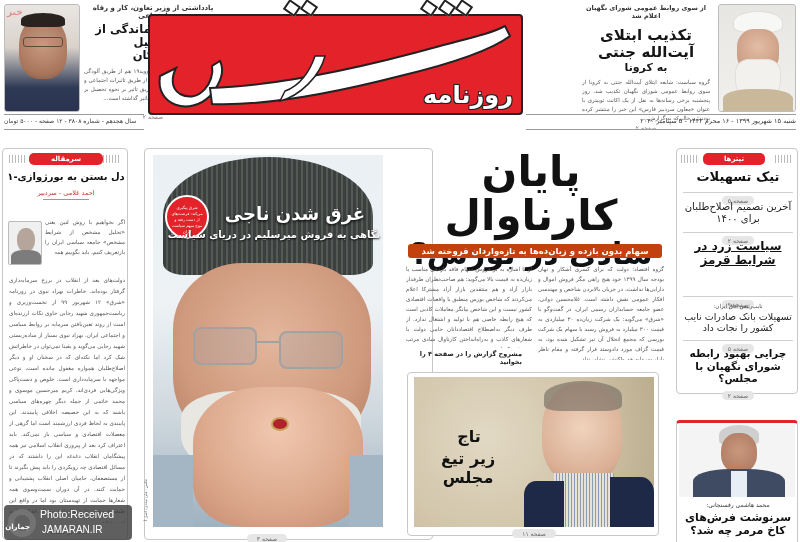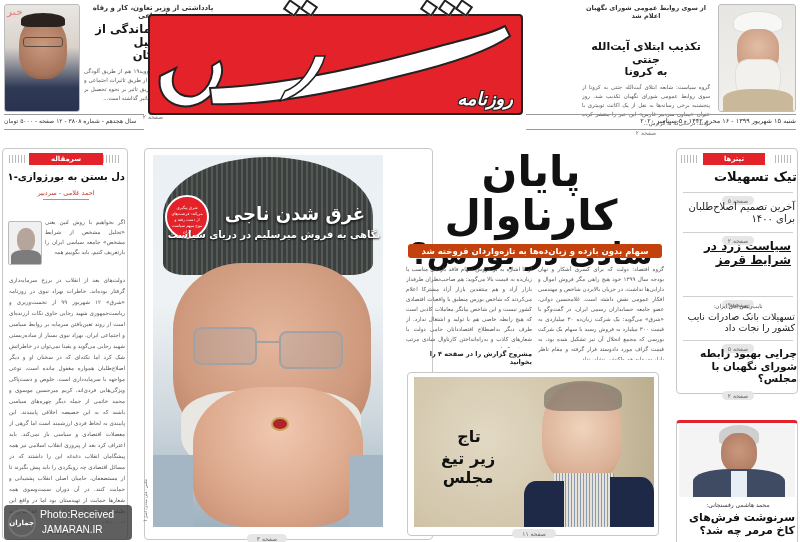--- a/index.html
+++ b/index.html
@@ -18,24 +18,24 @@
   .body-text { font-size: 6.5px; line-height: 11px; color: #555; text-align: justify; }
   .page-ref { font-size: 6px; color: #777; }
   .page-pill { display: inline-block; background: #e6e6e6; border-radius: 6px; padding: 0 10px; font-size: 6px; color: #666; line-height: 9px; }
 
   .logo-box { position: absolute; left: 148px; top: 14px; width: 375px; height: 101px; background: #e3222a; border: 2px solid #222; border-radius: 4px; overflow: hidden; }
 
   .meta-line { font-size: 7px; color: #333; }
 
   
   .col-box { position: absolute; border: 1px solid #c8c8c8; border-radius: 4px; background: #fff; }
-  .red-pill { position: absolute; background: #e3222a; color: #fff; font-size: 7px; font-weight: bold; border-radius: 0; text-align: center; line-height: 12px; }
+  .red-pill { position: absolute; background: #e3222a; color: #fff; font-size: 7px; font-weight: bold; border-radius: 5px; text-align: center; line-height: 12px; }
   .hatch { position: absolute; height: 8px; width: 18px; background: repeating-linear-gradient(90deg,#bbb 0 1px,transparent 1px 3px); }
 
-  .side-head { font-weight: bold; color: #111; text-align: right; line-height: 1.2; }
+  .side-head { font-weight: bold; color: #111; text-align: center; line-height: 1.2; }
   .sep { position: absolute; height: 1px; background: #cfcfcf; }
 
   .main-title { font-weight: 900; color: #111; text-align: center; line-height: 1.05; font-size: 46px; letter-spacing: -1px; }
   .red-bar { position: absolute; background: #c2410c; color: #fff; font-weight: bold; font-size: 8.5px; text-align: center; line-height: 14px; border-radius: 3px; }
 
   .watermark { position: absolute; left: 4px; top: 505px; width: 128px; height: 35px; background: rgba(60,60,60,0.82); border-radius: 4px; color: #fff; }
 </style>
 </head>
 <body>
 
@@ -53,32 +53,32 @@
   <div class="body-text" style="font-size:5.5px;line-height:9px;margin-top:4px;height:44px;overflow:hidden;">گروه سیاست: بیماری دنیاگیر کووید۱۹ هم از طریق آلودگی ناشی از ابتلا به خود ویروس، هم از طریق تاثیرات اجتماعی و اقتصادی بر خانوارها و هم از طریق تاثیر بر نحوه تحصیل بر زندگی کودکان در سراسر جهان تاثیر گذاشته است...</div>
   <div class="page-ref center" style="margin-top:2px;">صفحه ۲</div>
 </div>
 
 <div class="logo-box">
   <svg width="375" height="101" viewBox="0 0 375 101" style="position:absolute;left:0;top:0;">
     <path d="M10 60 C 5 90, 40 100, 60 80 C 70 68, 75 55, 70 45 L 62 50 C 65 65, 50 88, 30 78 C 20 72, 22 60, 26 52 Z" fill="#fff" stroke="#222" stroke-width="2"></path>
     <path d="M60 72 C 120 70, 200 55, 290 30 C 320 22, 340 18, 355 10 L 360 20 C 340 35, 300 48, 250 60 C 180 78, 110 90, 62 88 Z" fill="#fff" stroke="#222" stroke-width="2"></path>
     <path d="M175 40 C 170 60, 150 80, 130 85 L 135 75 C 150 70, 160 55, 165 40 Z" fill="#fff" stroke="#222" stroke-width="1.5"></path>
   </svg>
-  <div class="abs" style="right:8px;bottom:4px;color:#fff;font-size:18px;font-weight:bold;font-style:italic;text-shadow:1px 1px 0 #222,-1px -1px 0 #222,1px -1px 0 #222,-1px 1px 0 #222;">روزنامه</div>
+  <div class="abs" style="right:8px;bottom:4px;color:#fff;font-size:24px;font-weight:bold;text-shadow:1px 1px 0 #222,-1px -1px 0 #222,1px -1px 0 #222,-1px 1px 0 #222;">روزنامه</div>
 </div>
 
 <div class="abs" style="left:285px;top:2px;width:14px;height:12px;background:#fff;border:2px solid #222;transform:rotate(35deg);"></div>
 <div class="abs" style="left:302px;top:2px;width:14px;height:12px;background:#fff;border:2px solid #222;transform:rotate(35deg);"></div>
 <div class="abs" style="left:422px;top:2px;width:14px;height:12px;background:#fff;border:2px solid #222;transform:rotate(35deg);"></div>
 <div class="abs" style="left:440px;top:2px;width:14px;height:12px;background:#fff;border:2px solid #222;transform:rotate(35deg);"></div>
 <div class="abs" style="left:457px;top:2px;width:14px;height:12px;background:#fff;border:2px solid #222;transform:rotate(35deg);"></div>
 
 <div class="abs rtl" style="left:582px;top:4px;width:128px;height:108px;">
   <div class="kicker center" style="font-size:6.5px;">از سوی روابط عمومی شورای نگهبان اعلام شد</div>
-  <div class="head-title center" style="font-size:11px;margin-top:21px;">تکذیب ابتلای آیت‌الله جنتی</div>
+  <div class="head-title center" style="font-size:15px;margin-top:7px;">تکذیب ابتلای آیت‌الله جنتی</div>
   <div class="head-title center" style="font-size:11px;">به کرونا</div>
   <div class="body-text" style="font-size:5.5px;line-height:9px;margin-top:4px;height:44px;overflow:hidden;">گروه سیاست: شایعه ابتلای آیت‌الله جنتی به کرونا از سوی روابط عمومی شورای نگهبان تکذیب شد. روز پنجشنبه برخی رسانه‌ها به نقل از یک اکانت توییتری با عنوان «معاون سردبیر فارس» این خبر را منتشر کرده بودند؛ درحالی‌که به گزارش...</div>
   <div class="page-ref center" style="margin-top:2px;">صفحه ۲</div>
 </div>
 
 <div class="photo-frame" style="left:718px;top:4px;width:78px;height:108px;background:linear-gradient(180deg,#e8e6e3 0%,#f2f0ec 100%);">
   <div class="abs" style="left:14px;top:6px;width:50px;height:22px;border-radius:50% 50% 30% 30%;background:#f7f7f5;border:1px solid #ddd;"></div>
   <div class="abs" style="left:18px;top:24px;width:42px;height:44px;border-radius:40%;background:radial-gradient(circle at 50% 40%,#e2bda5 0%,#c99a80 80%);"></div>
   <div class="abs" style="left:16px;top:54px;width:46px;height:44px;border-radius:30% 30% 50% 50%;background:#f3f1ee;border:1px solid #e2e0dc;"></div>
   <div class="abs" style="left:4px;top:84px;width:70px;height:24px;background:#c9b99a;border-radius:40% 40% 0 0;"></div>
@@ -103,21 +103,21 @@
   <div class="abs" style="left:5px;top:72px;width:34px;height:44px;background:#f0f0f0;border:1px solid #bbb;border-radius:2px;overflow:hidden;">
     <div class="abs" style="left:8px;top:6px;width:18px;height:24px;border-radius:45%;background:#b5a59a;"></div>
     <div class="abs" style="left:2px;top:28px;width:30px;height:16px;border-radius:40% 40% 0 0;background:#7c7c7c;"></div>
   </div>
   <div class="body-text rtl" style="position:absolute;left:42px;top:68px;width:80px;height:56px;font-size:5.6px;line-height:10px;overflow:hidden;">اگر بخواهیم با روش لنین یعنی «تحلیل مشخص از شرایط مشخص» جامعه سیاسی ایران را بازتعریف کنیم، باید بگوییم همه</div>
   <div class="body-text rtl" style="position:absolute;left:6px;top:126px;width:116px;height:248px;font-size:5.6px;line-height:11px;overflow:hidden;">دولت‌های بعد از انقلاب در برزخ سرمایه‌داری گرفتار بوده‌اند. خاطرات بهزاد نبوی در روزنامه «شرق» ۱۲ شهریور ۹۹ از نخست‌وزیری و ریاست‌جمهوری شهید رجایی حاوی نکات ارزنده‌ای است از روند تعین‌یافتن سرمایه بر روابط سیاسی و اجتماعی ایران. بهزاد نبوی بسیار از ساده‌زیستی شهید رجایی می‌گوید و یقینا نمی‌توان در خاطراتش شک کرد اما نکته‌ای که در سخنان او و دیگر اصلاح‌طلبان همواره مغفول مانده است، نوعی مواجهه با سرمایه‌داری است. خلوص و دست‌پاکی ویژگی‌هایی فردی‌اند. کریم میرحسین موسوی و محمد خاتمی از جمله دیگر چهره‌های سیاسی باشند که به این خصیصه اخلاقی پایبندند. این پایبندی به لحاظ فردی ارزشمند است اما گرهی از معضلات اقتصادی و سیاسی باز نمی‌کند. باید اعتراف کرد بعد از پیروزی انقلاب اسلامی نیز همه پیشگامان انقلاب دغدغه این را داشتند که در مسائل اقتصادی چه رویکردی را باید پیش بگیرند تا از مستضعفان، حامیان اصلی انقلاب پشتیبانی و حمایت کنند. در آن دوران سمت‌وسوی همه شعارها حمایت از تهیدستان بود اما در واقع این طبقه خرده‌بورژوا و بورژوازی بود که انقلاب را به ثمر رساند...</div>
   <div class="page-ref center" style="position:absolute;left:0;bottom:4px;width:126px;">ادامه در صفحه ۲</div>
 </div>
 
 <div class="watermark">
-  <div class="abs" style="left:4px;top:4px;width:28px;height:28px;border:2px solid #737373;border-radius:50%;font-size:7px;line-height:24px;text-align:left;font-weight:bold;">جماران</div>
+  <div class="abs" style="left:4px;top:4px;width:28px;height:28px;border:6px solid #737373;border-radius:50%;font-size:7px;line-height:24px;text-align:left;font-weight:bold;">جماران</div>
   <div class="abs" style="left:36px;top:3px;font-size:10.5px;direction:ltr;font-family:'Liberation Sans',sans-serif;">Photo:Received</div>
   <div class="abs" style="left:38px;top:19px;font-size:10px;direction:ltr;font-family:'Liberation Sans',sans-serif;">JAMARAN.IR</div>
 </div>
 
 <div class="col-box" style="left:144px;top:148px;width:289px;height:392px;">
   <div class="abs" style="left:8px;top:6px;width:230px;height:372px;overflow:hidden;background:linear-gradient(180deg,#eaf0f4 0%,#eef2f5 40%,#cfd8de 70%,#9fb2c0 100%);">
 
     <div class="abs" style="left:10px;top:2px;width:210px;height:118px;border-radius:50% 50% 10% 10%;background:repeating-linear-gradient(90deg,#3b3f3d 0 3px,#555a57 3px 5px);"></div>
 
     <div class="abs" style="left:20px;top:108px;width:198px;height:190px;border-radius:35% 35% 40% 40%;background:radial-gradient(circle at 50% 40%,#e4b69c 0%,#cf9a7e 60%,#b27a60 100%);"></div>
@@ -147,21 +147,21 @@
 </div>
 
 <div class="abs" style="left:396px;top:146px;width:270px;height:220px;">
   <div class="main-title" style="margin-top:4px;font-size:42px;">پایان کارناوال</div>
   <div class="main-title" style="font-size:30px;">شادی در بورس؟</div>
 </div>
 <div class="red-bar" style="left:408px;top:244px;width:254px;">سهام بدون بازده و زیان‌ده‌ها به تازه‌واردان فروخته شد</div>
 
 <div class="body-text rtl" style="position:absolute;left:538px;top:264px;width:126px;height:96px;font-size:5.6px;line-height:10px;overflow:hidden;">گروه اقتصاد: دولت که برای کسری آشکار و نهان بودجه سال ۱۳۹۹ خود هیچ راهی مگر فروش اموال و دارایی‌ها نداشت، در جریان بالابردن شاخص و مهندسی افکار عمومی نقش داشته است. غلامحسین دوانی، عضو جامعه حسابداران رسمی ایران، در گفت‌وگو با «شرق» می‌گوید: یک شرکت زیان‌ده ۳۰ میلیاردی به قیمت ۳۰۰ میلیارد به فروش رسید یا سهام یک شرکت بورسی که مجمع انحلال آن نیز تشکیل شده بود، به قیمت گزاف مورد دادوستد قرار گرفته و مقام ناظر بازار سرمایه هم واکنشی نشان نداد.</div>
 <div class="body-text rtl" style="position:absolute;left:406px;top:264px;width:126px;height:84px;font-size:5.6px;line-height:10px;overflow:hidden;">او با اشاره به بر فروش سهام فاقد بازدهی مناسب یا زیان‌ده به قیمت بالا می‌گوید: هم صاحب‌نظران طرفدار بازار آزاد و هم منتقدین بازار آزاد مشترکا اعلام می‌کردند که شاخص بورس منطبق با واقعیات اقتصادی کشور نیست و این شاخص بیانگر معاملات کاذبی است که هیچ رابطه خاصی هم با تولید و اشتغال ندارد. از طرف دیگر به‌اصطلاح اقتصاددانان حامی دولت با شعارهای کاذب و به‌راه‌انداختن کارناوال شادی مرتب در بوق و کرنا می‌دمیدند...</div>
-<div class="abs rtl" style="left:406px;top:350px;width:126px;font-size:6.5px;font-weight:bold;color:#222;">مشروح گزارش را در صفحه ۴ را بخوانید</div>
+<div class="abs rtl" style="left:396px;top:350px;width:126px;font-size:6.5px;font-weight:bold;color:#222;">مشروح گزارش را در صفحه ۴ را بخوانید</div>
 
 <div class="col-box" style="left:407px;top:372px;width:252px;height:164px;">
   <div class="abs" style="left:6px;top:4px;width:240px;height:150px;overflow:hidden;background:radial-gradient(circle at 30% 40%,#e2d9c4 0%,#cfc2a6 60%,#b6a888 100%);">
     <div class="abs" style="left:128px;top:6px;width:80px;height:100px;border-radius:45% 45% 40% 40%;background:radial-gradient(circle at 50% 45%,#f0d3bd 0%,#d9af94 70%,#b98a70 100%);"></div>
     <div class="abs" style="left:130px;top:4px;width:78px;height:30px;border-radius:50% 50% 20% 20%;background:rgba(120,110,100,0.65);"></div>
     <div class="abs" style="left:140px;top:96px;width:60px;height:54px;background:repeating-linear-gradient(90deg,#e7e2d8 0 2px,#8c9bb0 2px 3px);"></div>
     <div class="abs" style="left:110px;top:104px;width:40px;height:46px;background:#1d2947;border-radius:30% 0 0 0;"></div>
     <div class="abs" style="left:196px;top:100px;width:44px;height:50px;background:#1d2947;border-radius:0 30% 0 0;"></div>
   </div>
   <div class="abs" style="left:16px;top:54px;width:90px;text-align:center;font-size:16px;font-weight:900;color:#111;">تاج</div>

